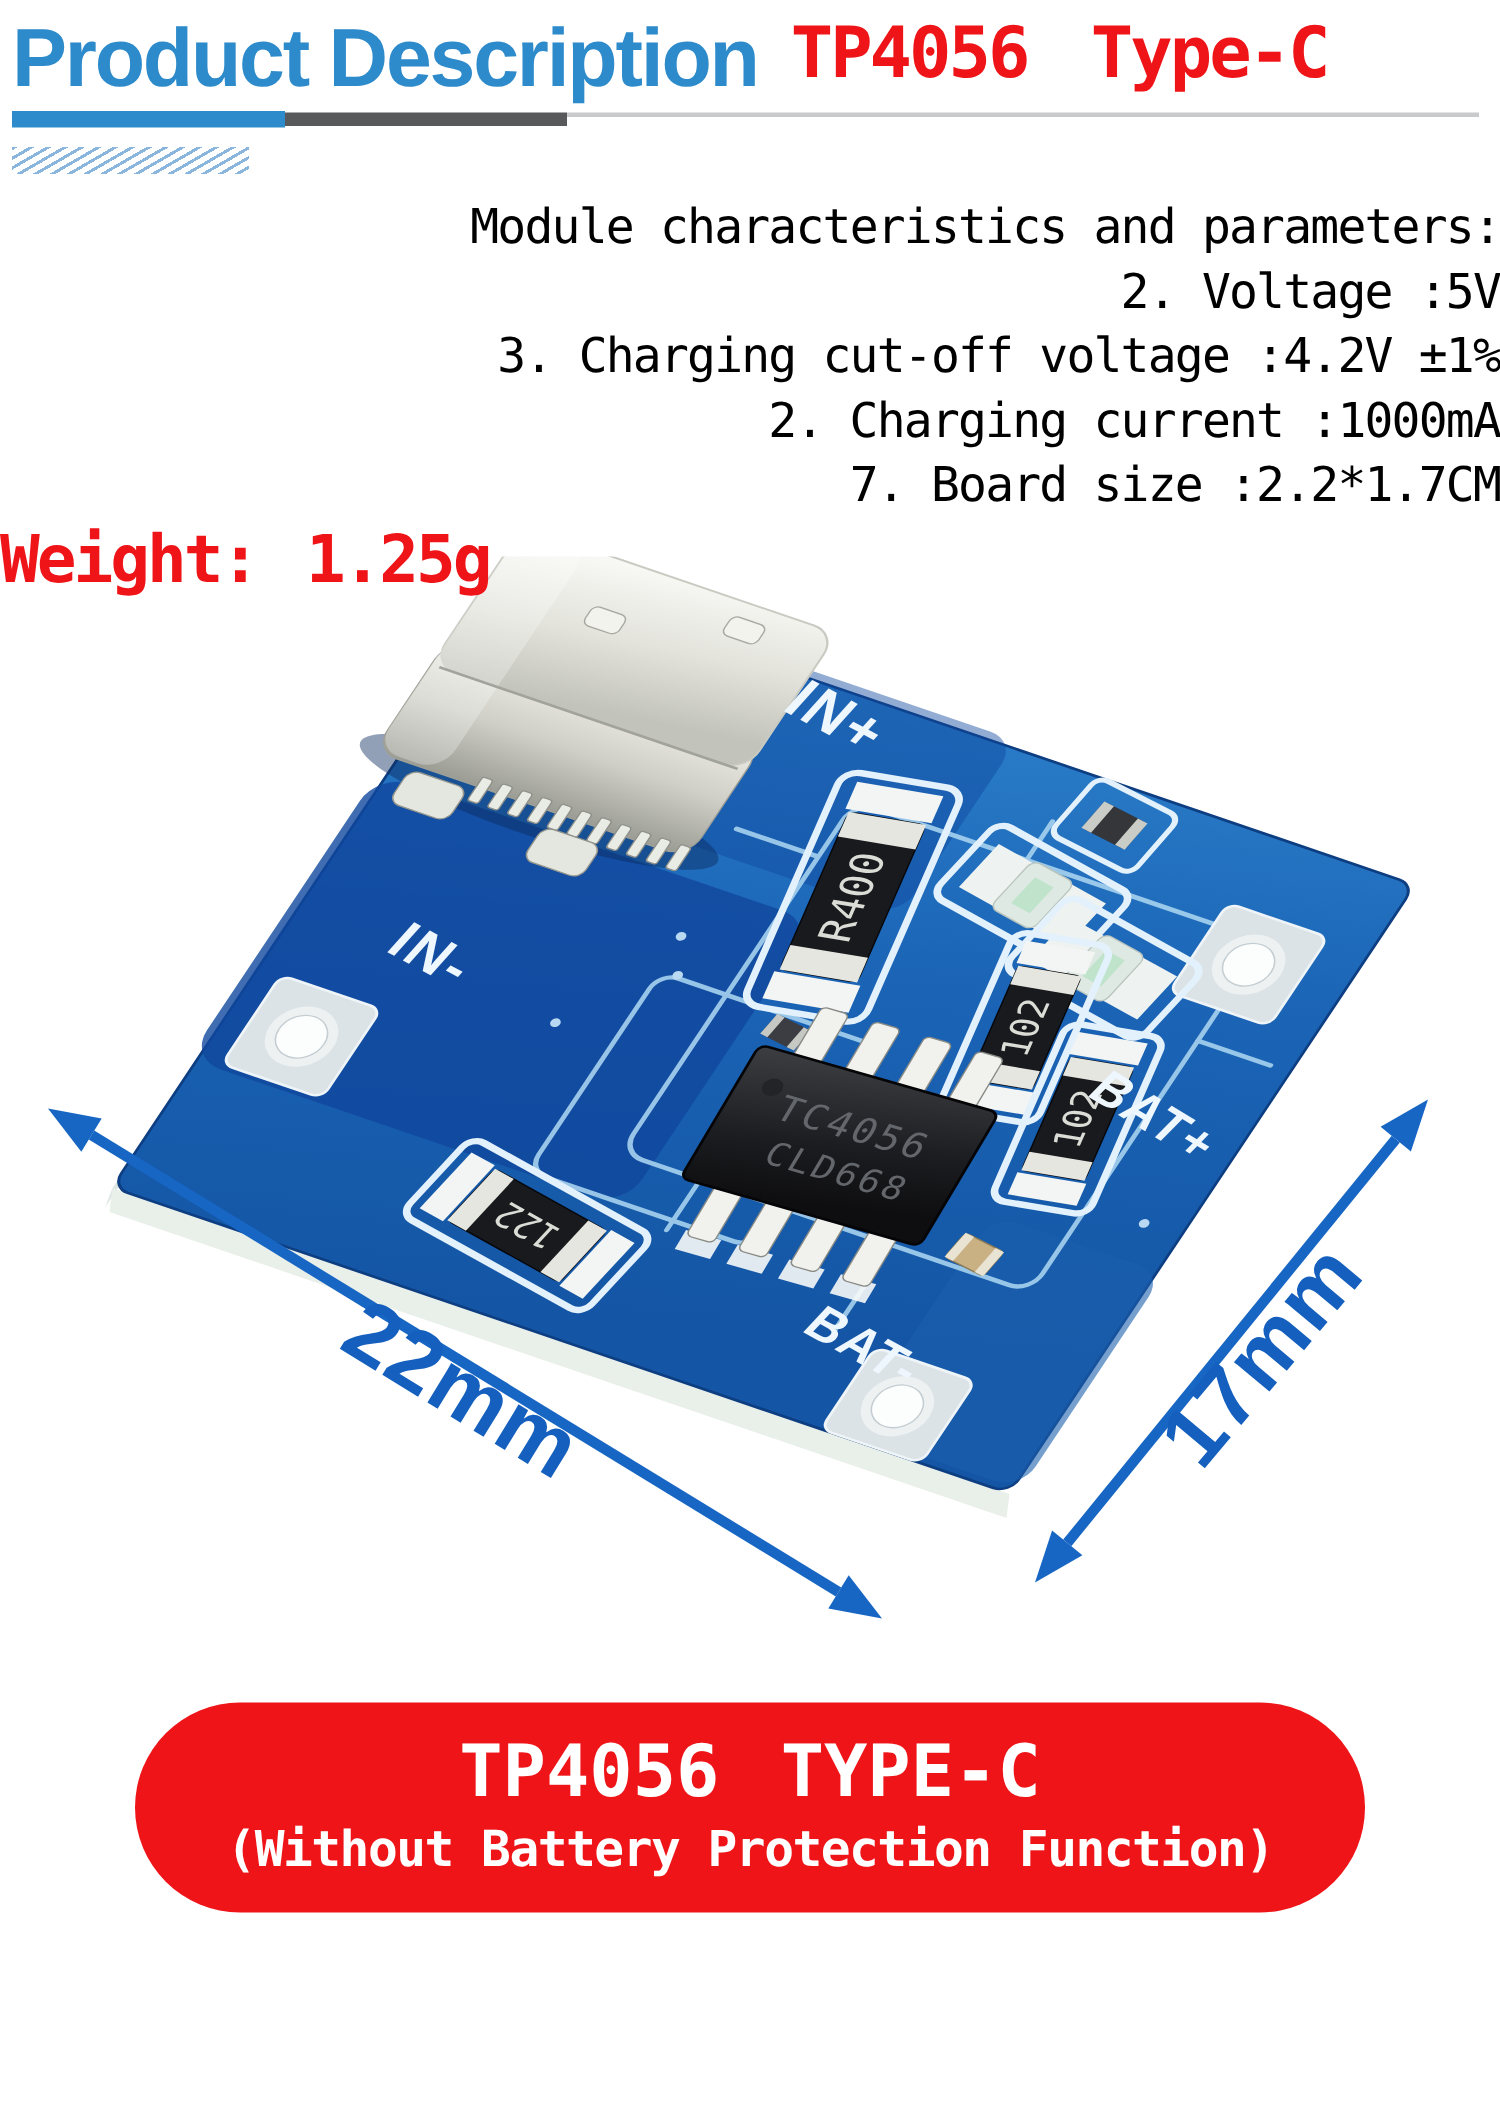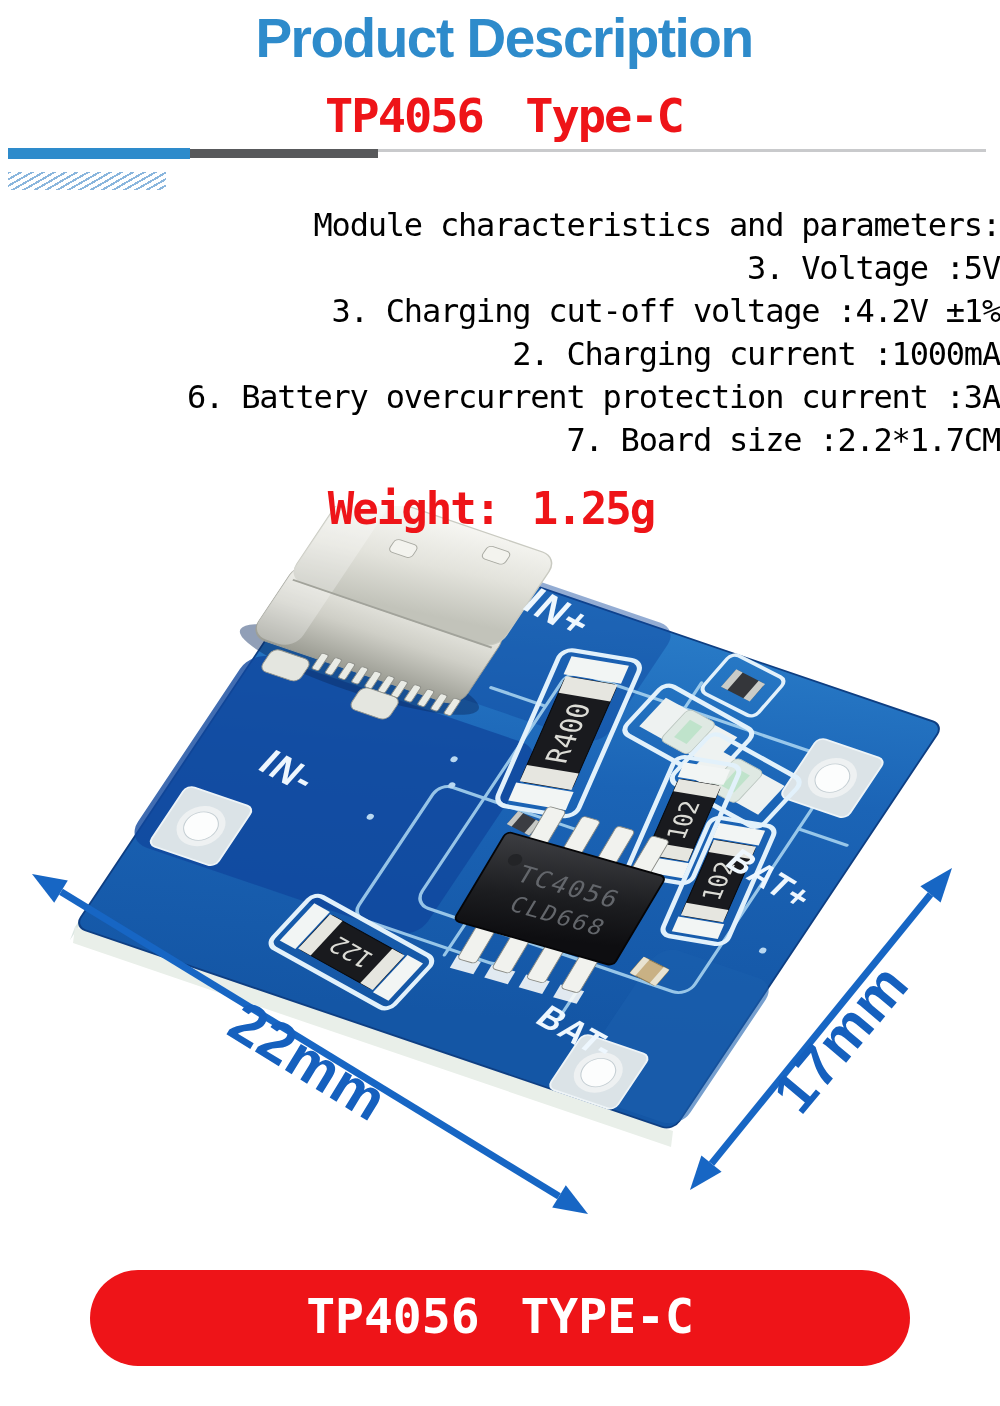--- a/index.html
+++ b/index.html
@@ -1,37 +1,37 @@
 <!DOCTYPE html>
 <html><head>
 <meta charset="utf-8">
 <style>
   html,body{margin:0;padding:0;background:#ffffff;}
   body{width:1000px;height:1406px;overflow:hidden;font-family:"DejaVu Sans Mono",monospace;color:#000;}
 
   
   .header{padding:10px 0 0 8px;}
-  .header-row{display:flex;align-items:center;gap:22px;white-space:nowrap;flex-direction:column;}
+  .header-row{display:flex;align-items:flex-start;gap:22px;white-space:nowrap;}
   .title{font-family:"Liberation Sans",sans-serif;font-weight:bold;font-size:55px;line-height:1.05;
          color:#2E8BCB;letter-spacing:-1.5px;}
   .model{font-family:"DejaVu Sans Mono",monospace;font-weight:bold;font-size:47px;line-height:1.1;
          color:#EE1418;letter-spacing:-2px;word-spacing:16px;padding-bottom:1px;}
   .rule{position:relative;height:14px;margin-top:6px;}
   .rule-blue{position:absolute;left:0px;top:0;width:182px;height:11px;background:#2E8BCB;}
   .rule-dark{position:absolute;left:182px;top:1px;width:188px;height:9px;background:#58595B;}
   .rule-light{position:absolute;left:370px;right:14px;top:1px;height:3px;background:#C9CACC;}
   .hatch{margin:10px 0 0 0;width:158px;height:18px;
          background:repeating-linear-gradient(150deg,#8ab6dd 0 2px,transparent 2px 5.6px);}
 
   
   .specs{margin:14px 0 0 16px;font-size:32px;letter-spacing:-1.2px;line-height:43px;text-align:right;}
   .specs .line{white-space:nowrap;}
 
   
-  .weight{position:relative;z-index:3;text-align:center;padding-right:18px;margin-top:22px;height:50px;
+  .weight{position:relative;z-index:3;text-align:left;padding-right:18px;margin-top:4px;height:50px;
           line-height:50px;font-size:44px;font-weight:bold;color:#EE1418;letter-spacing:-2px;word-spacing:8px;}
 
   
   .photo-svg{display:block;margin-top:-28px;}
   .silk{font-family:"Liberation Sans",sans-serif;font-weight:bold;fill:#eef7fe;letter-spacing:2px;}
   .dim-label{font-family:"Liberation Sans",sans-serif;font-weight:600;fill:#1560BE;letter-spacing:1px;}
   .comp-label{font-family:"DejaVu Sans Mono",monospace;fill:#dcdcd6;}
   .chip-label{font-family:"DejaVu Sans Mono",monospace;fill:#63666b;letter-spacing:2px;}
 
   
@@ -51,24 +51,23 @@
   <div class="rule">
     <div class="rule-blue"></div>
     <div class="rule-dark"></div>
     <div class="rule-light"></div>
   </div>
   <div class="hatch"></div>
 </div>
 
 <div class="specs">
   <div class="line">Module characteristics and parameters:</div>
-  <div class="line">3. Voltage :5V</div>
+  <div class="line">2. Voltage :5V</div>
   <div class="line">3. Charging cut-off voltage :4.2V ±1%</div>
   <div class="line">2. Charging current :1000mA</div>
-  <div class="line">6. Battery overcurrent protection current :3A</div>
   <div class="line">7. Board size :2.2*1.7CM</div>
 </div>
 
 <div class="weight">Weight: 1.25g</div>
 
 <svg class="photo-svg" width="1000" height="716" viewBox="0 0 1000 716">
   <defs>
     <linearGradient id="gBoard" x1="0" y1="0" x2="0.35" y2="1">
       <stop offset="0" stop-color="#2f86cf"></stop>
         <stop offset="0.5" stop-color="#1b64b6"></stop>
@@ -273,13 +272,14 @@
   <g>
     <line x1="930.5" y1="388.4" x2="711.5" y2="657.6" stroke="#1766C4" stroke-width="7"></line>
     <polygon points="952,362 940.6,396.6 920.4,380.2" fill="#1766C4"></polygon>
     <polygon points="690,684 721.6,665.8 701.4,649.4" fill="#1766C4"></polygon>
     <text class="dim-label" x="856" y="545" font-size="58" text-anchor="middle" transform="rotate(-50 856 545)">17mm</text>
   </g>
 </svg>
 
 <div class="badge">
   <div class="badge-title">TP4056 TYPE-C</div>
+  <div class="badge-sub">(Without Battery Protection Function)</div>
 </div>
 
 </body></html>

